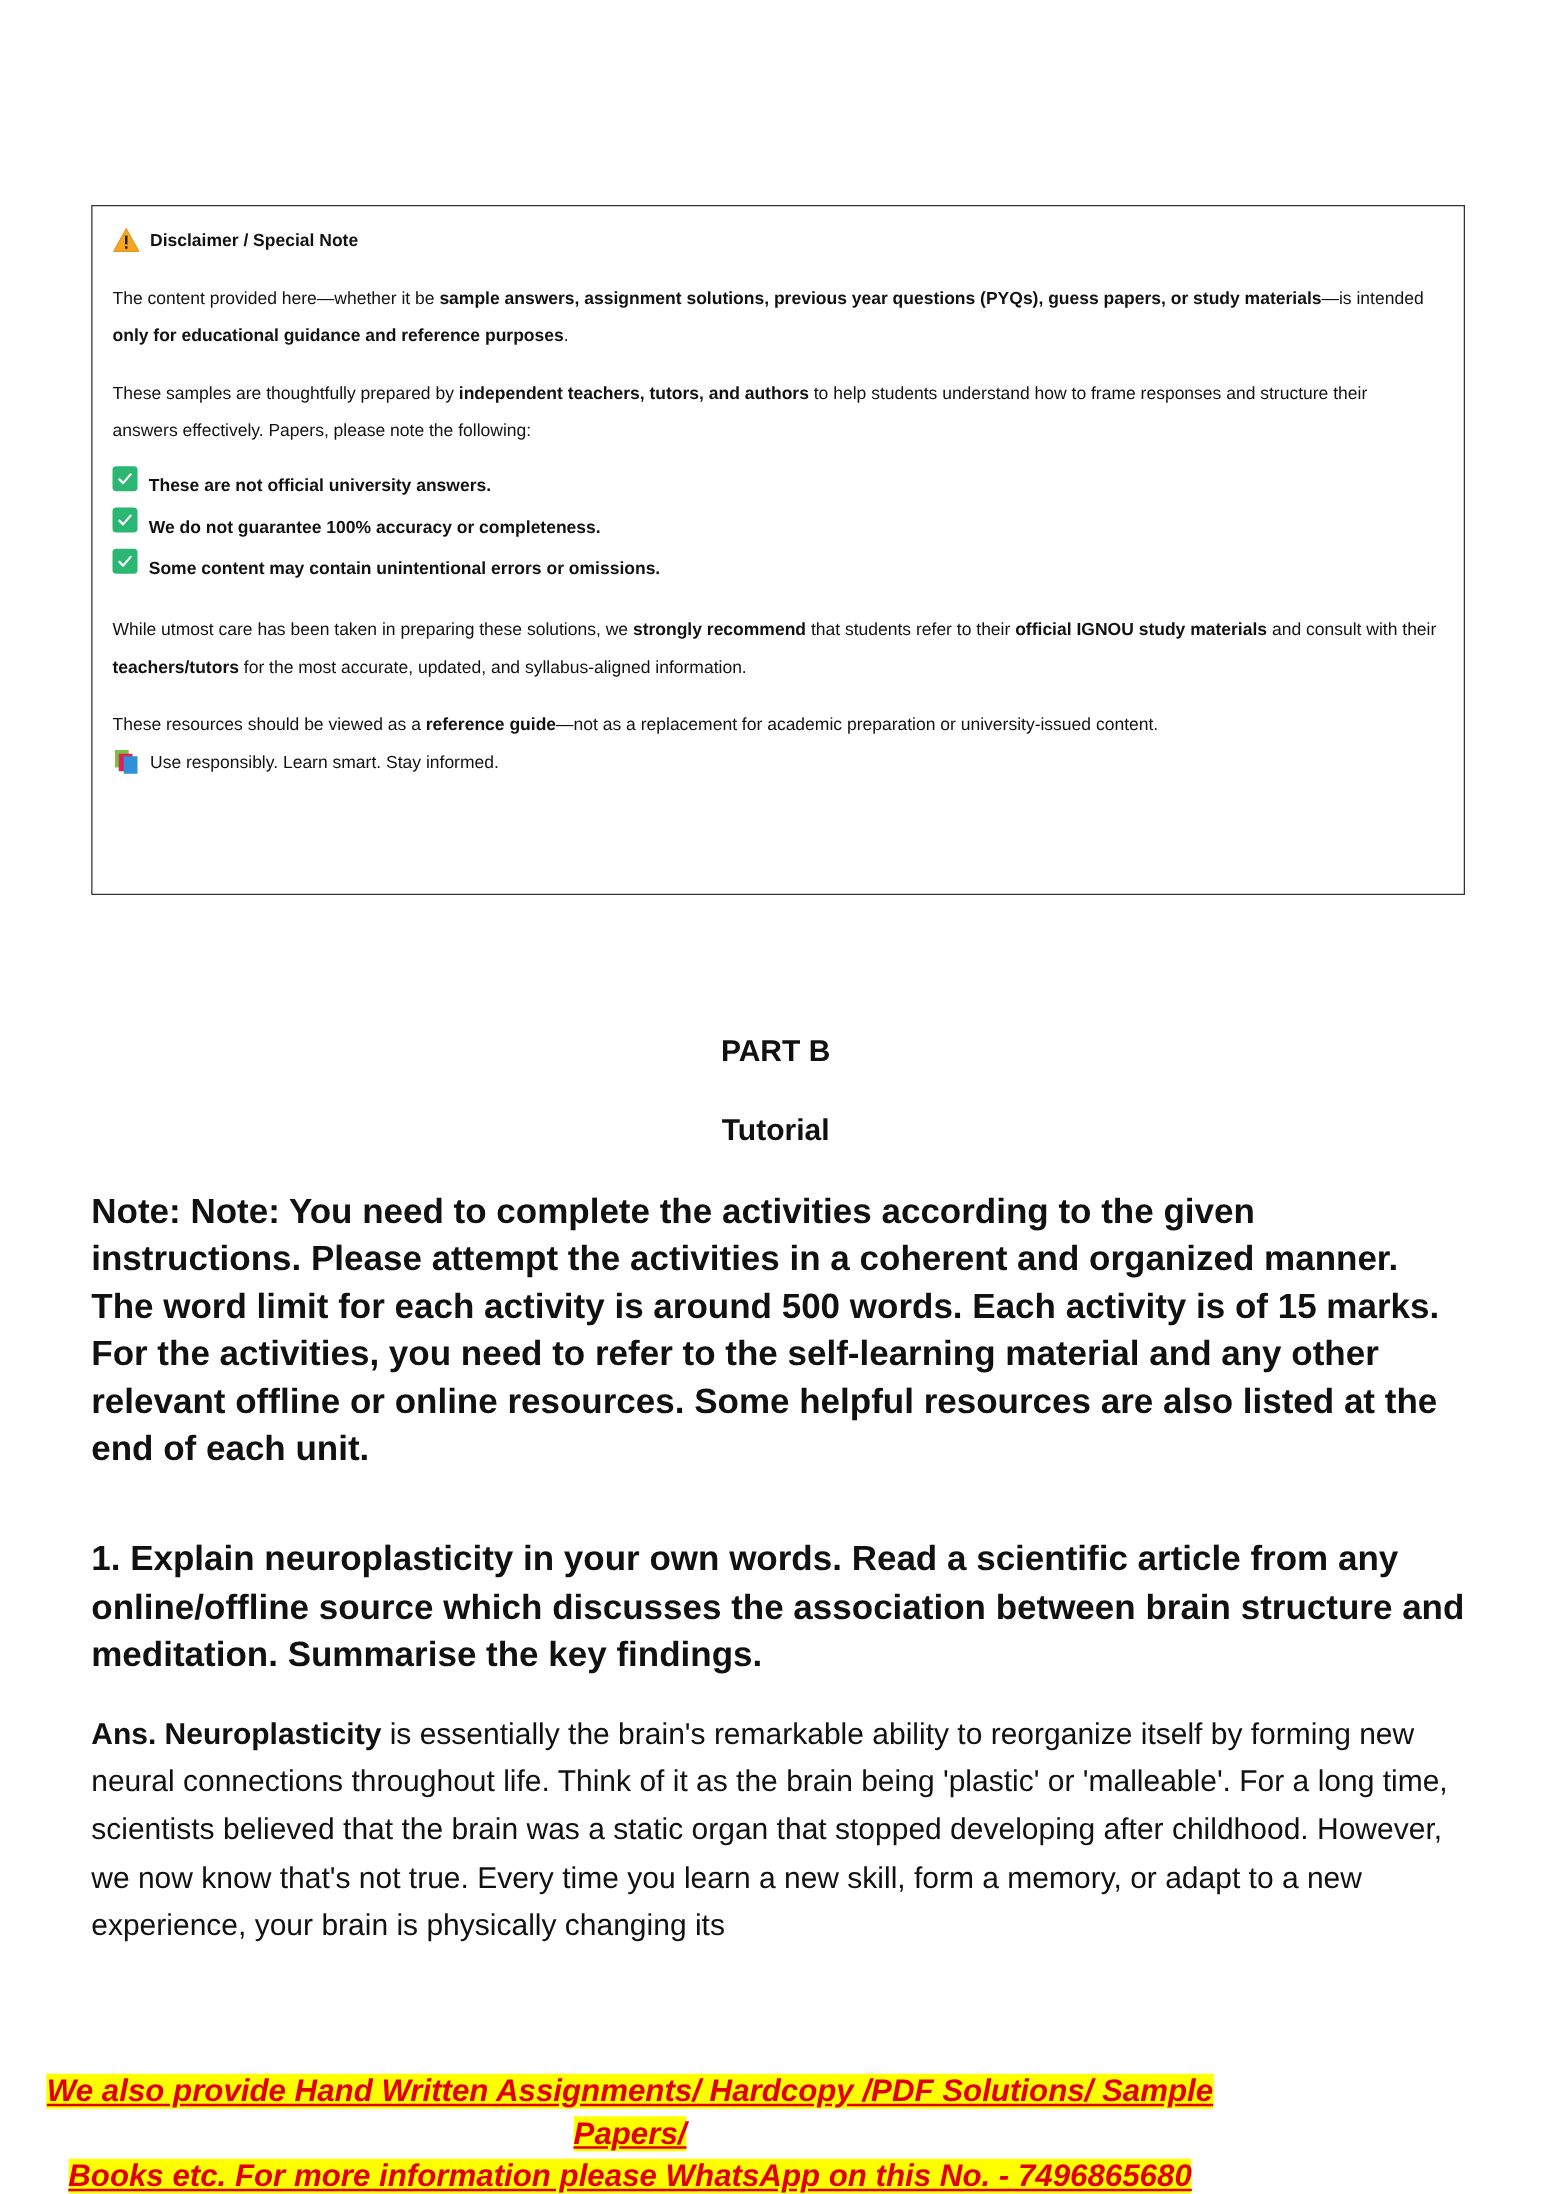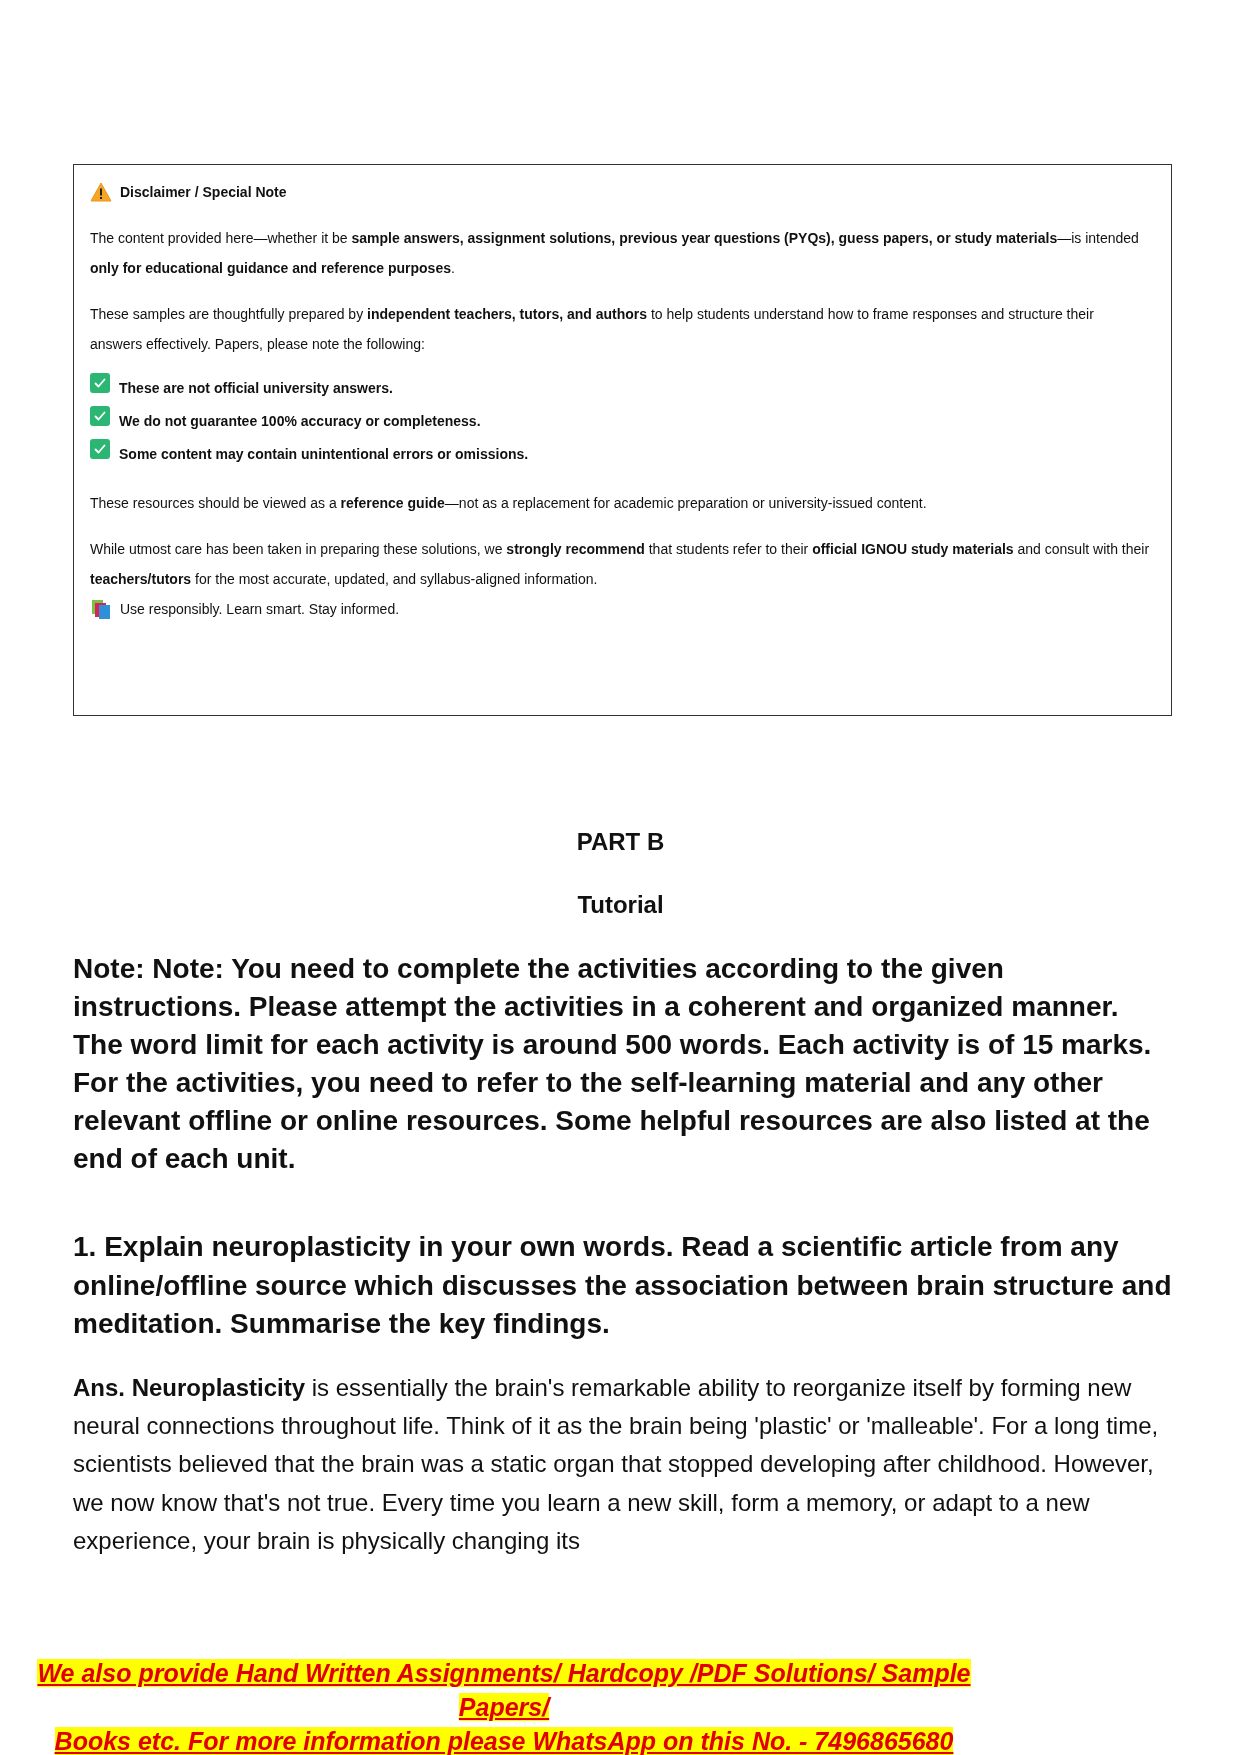--- a/index.html
+++ b/index.html
@@ -181,23 +181,23 @@
       <div class="d-list-item">
         <span class="check-icon">
           <svg width="14" height="14" viewBox="0 0 14 14">
               <polyline points="2.5,7.5 5.5,10.5 11.5,3.5" fill="none" stroke="#fff" stroke-width="1.8" stroke-linecap="round" stroke-linejoin="round"></polyline>
             </svg>
         </span>
         <span>Some content may contain unintentional errors or omissions.</span>
       </div>
     </div>
 
+    <p class="d-para"><span>While utmost care has been taken in preparing these solutions, we </span><b>strongly recommend</b><span> that students refer to their </span><b>official IGNOU study materials</b><span> and consult with their </span><b>teachers/tutors</b><span> for the most accurate, updated, and syllabus-aligned information.</span></p>
+
     <p class="d-para" style="padding-right:60px;"><span>These resources should be viewed as a </span><b>reference guide</b><span>—not as a replacement for academic preparation or university-issued content.</span></p>
-
-    <p class="d-para"><span>While utmost care has been taken in preparing these solutions, we </span><b>strongly recommend</b><span> that students refer to their </span><b>official IGNOU study materials</b><span> and consult with their </span><b>teachers/tutors</b><span> for the most accurate, updated, and syllabus-aligned information.</span></p>
 
     <p class="d-footer">
       <span class="books-icon">
         <svg width="22" height="22" viewBox="0 0 22 22">
           <rect x="2" y="2" width="11" height="14" fill="#7cc242"></rect>
           <rect x="5" y="5" width="11" height="14" fill="#d6245a"></rect>
           <rect x="9" y="7" width="11" height="14" fill="#2f8fd8"></rect>
         </svg>
       </span>
       <span>Use responsibly. Learn smart. Stay informed.</span>

